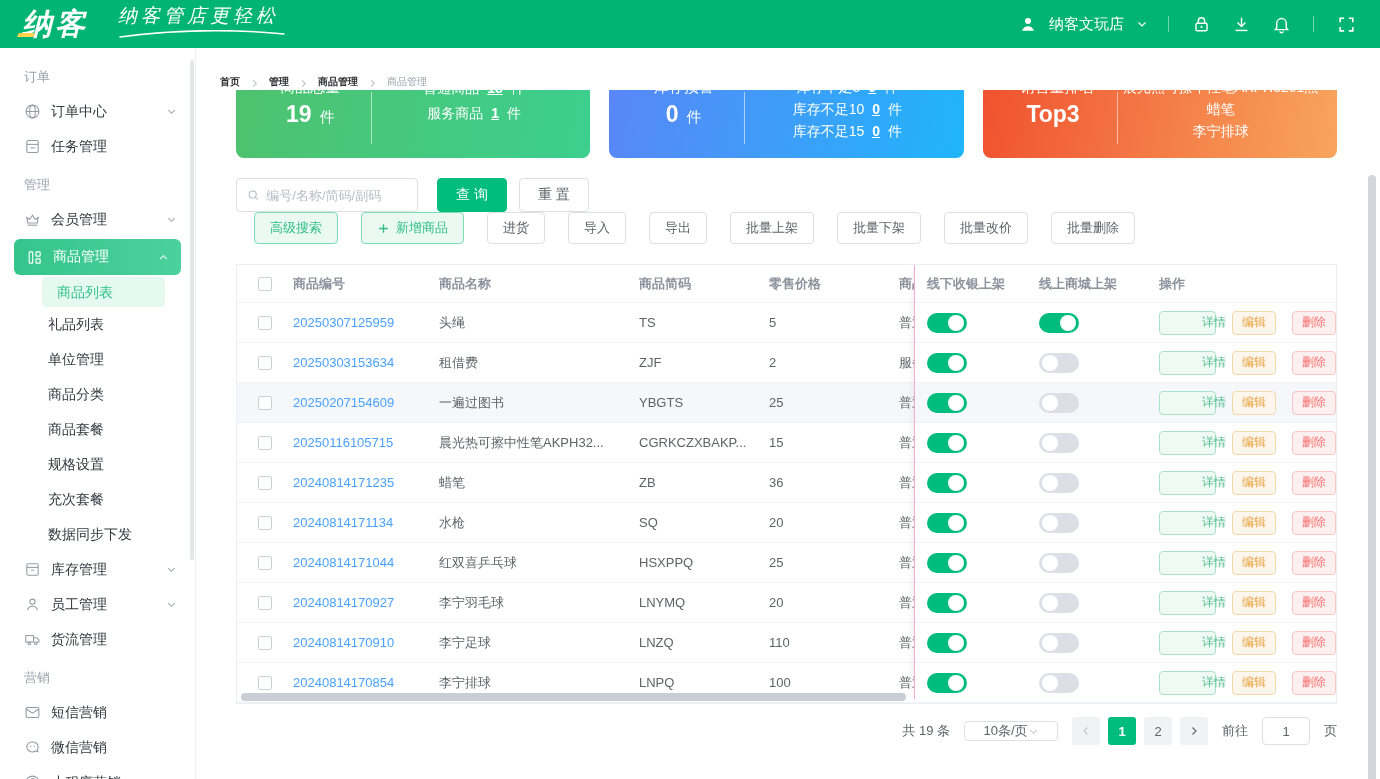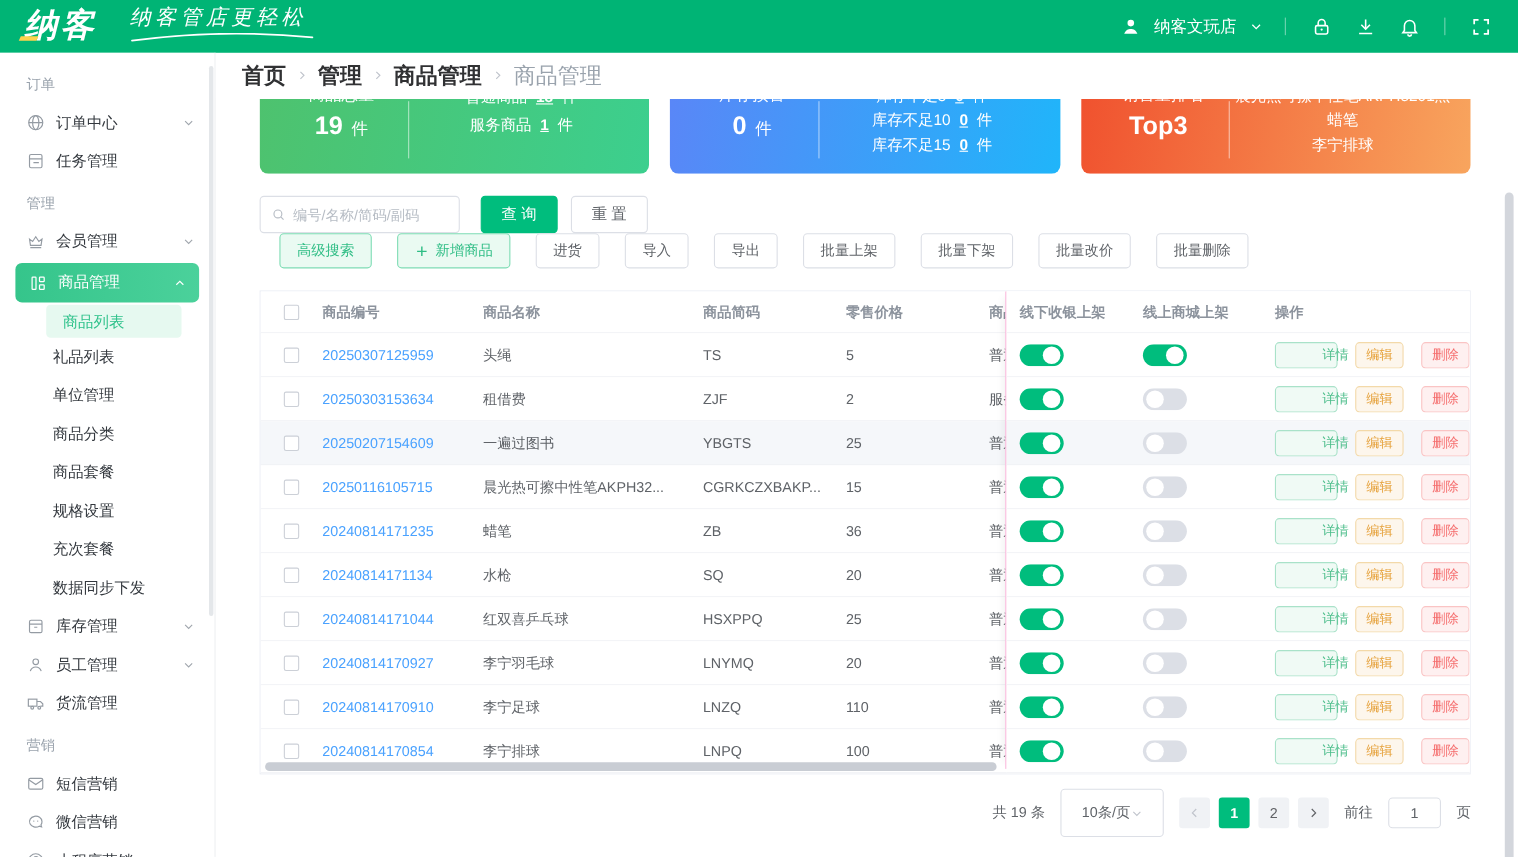--- a/index.html
+++ b/index.html
@@ -28,21 +28,21 @@
   .mi{display:flex;align-items:center;height:35px;padding:0 18px 0 24px;font-size:14px;color:#33383e;gap:10px;cursor:pointer;}
   .mi svg{color:#949ba3;flex:none;}
   .mi .chev{margin-left:auto;color:#a0a6ad;}
   .mi.active{background:linear-gradient(90deg,#35c58b,#4bd19b);border-radius:6px;color:#fff;margin:2px 14px;padding:0 12px 0 12px;height:36px;}
   .mi.active svg,.mi.active .chev{color:#fff;}
   .sub{height:35px;line-height:35px;padding-left:48px;font-size:14px;color:#33383e;cursor:pointer;}
   .sub.active{background:#e6f9f0;color:#2fc28b;border-radius:4px;margin:0 30px 0 42px;padding-left:15px;height:30px;line-height:30px;}
   .sthumb{position:absolute;right:1px;top:12px;width:4px;height:500px;background:#e4e7ea;border-radius:2px;}
 
   
-  .breadcrumb{height:41px;display:flex;align-items:center;padding-left:24px;gap:9px;font-size:20px;background:#fff;}
+  .breadcrumb{height:41px;display:flex;align-items:flex-end;padding-left:24px;gap:9px;font-size:10px;background:#fff;}
   .bc{font-weight:bold;color:#303133;}
   .bc.last{font-weight:normal;color:#9aa3ad;}
   .bsep{color:#c0c4cc;display:flex;align-items:center;}
 
   .page-body{padding:0 43px 0 40px;}
 
   
   .cards-clip{height:68px;overflow:hidden;display:flex;gap:19px;margin-top:1px;}
   .card{flex:1;height:92px;margin-top:-24px;border-radius:8px;display:flex;align-items:stretch;color:#fff;padding:0 14px;}
   .card.c1{background:linear-gradient(100deg,#4ec26e,#3ccf8e);}
@@ -95,21 +95,21 @@
   .toggle[data-state="on"]{background:#00bd7d;}
   .toggle[data-state="on"]::after{left:21px;}
   .abtn{height:24px;min-width:44px;padding:0 8px;border-radius:4px;font-size:12px;cursor:pointer;font-family:inherit;}
   .abtn.detail{color:#4ebe8c;background:#f0faf5;border:1px solid #a9e2c9;padding-left:42px;}
   .abtn.edit{color:#e6a23c;background:#fdf6ec;border:1px solid #f3d9a9;}
   .abtn.del{color:#f56c6c;background:#fef0f0;border:1px solid #fac4c4;}
   .hthumb{position:absolute;left:4px;bottom:2px;width:665px;height:8px;border-radius:4px;background:#c9cdd4;cursor:pointer;}
 
   
   .pagination{margin-top:13px;display:flex;justify-content:flex-end;align-items:center;gap:14px;font-size:13px;color:#5f6368;}
-  .psel{width:94px;height:44px;border:1px solid #dcdfe6;border-radius:4px;display:flex;align-items:center;justify-content:center;cursor:pointer;color:#5f6368;}
+  .psel{width:94px;height:20px;border:1px solid #dcdfe6;border-radius:4px;display:flex;align-items:center;justify-content:center;cursor:pointer;color:#5f6368;}
   .pgroup{display:flex;align-items:center;gap:8px;}
   .pbtn{min-width:28px;height:28px;border-radius:3px;background:#f0f2f5;display:flex;align-items:center;justify-content:center;cursor:pointer;color:#606266;font-size:13px;}
   .pbtn.cur{background:#00bd7d;color:#fff;font-weight:bold;}
   .pbtn.dis{color:#c0c4cc;}
   .pinput{width:48px;height:28px;border:1px solid #dcdfe6;border-radius:4px;text-align:center;font-size:13px;color:#5f6368;outline:none;font-family:inherit;}
 
   .vthumb{position:absolute;right:4px;top:127px;width:8px;height:630px;border-radius:4px;background:#d3d6dc;}
 </style>
 </head>
 <body>

